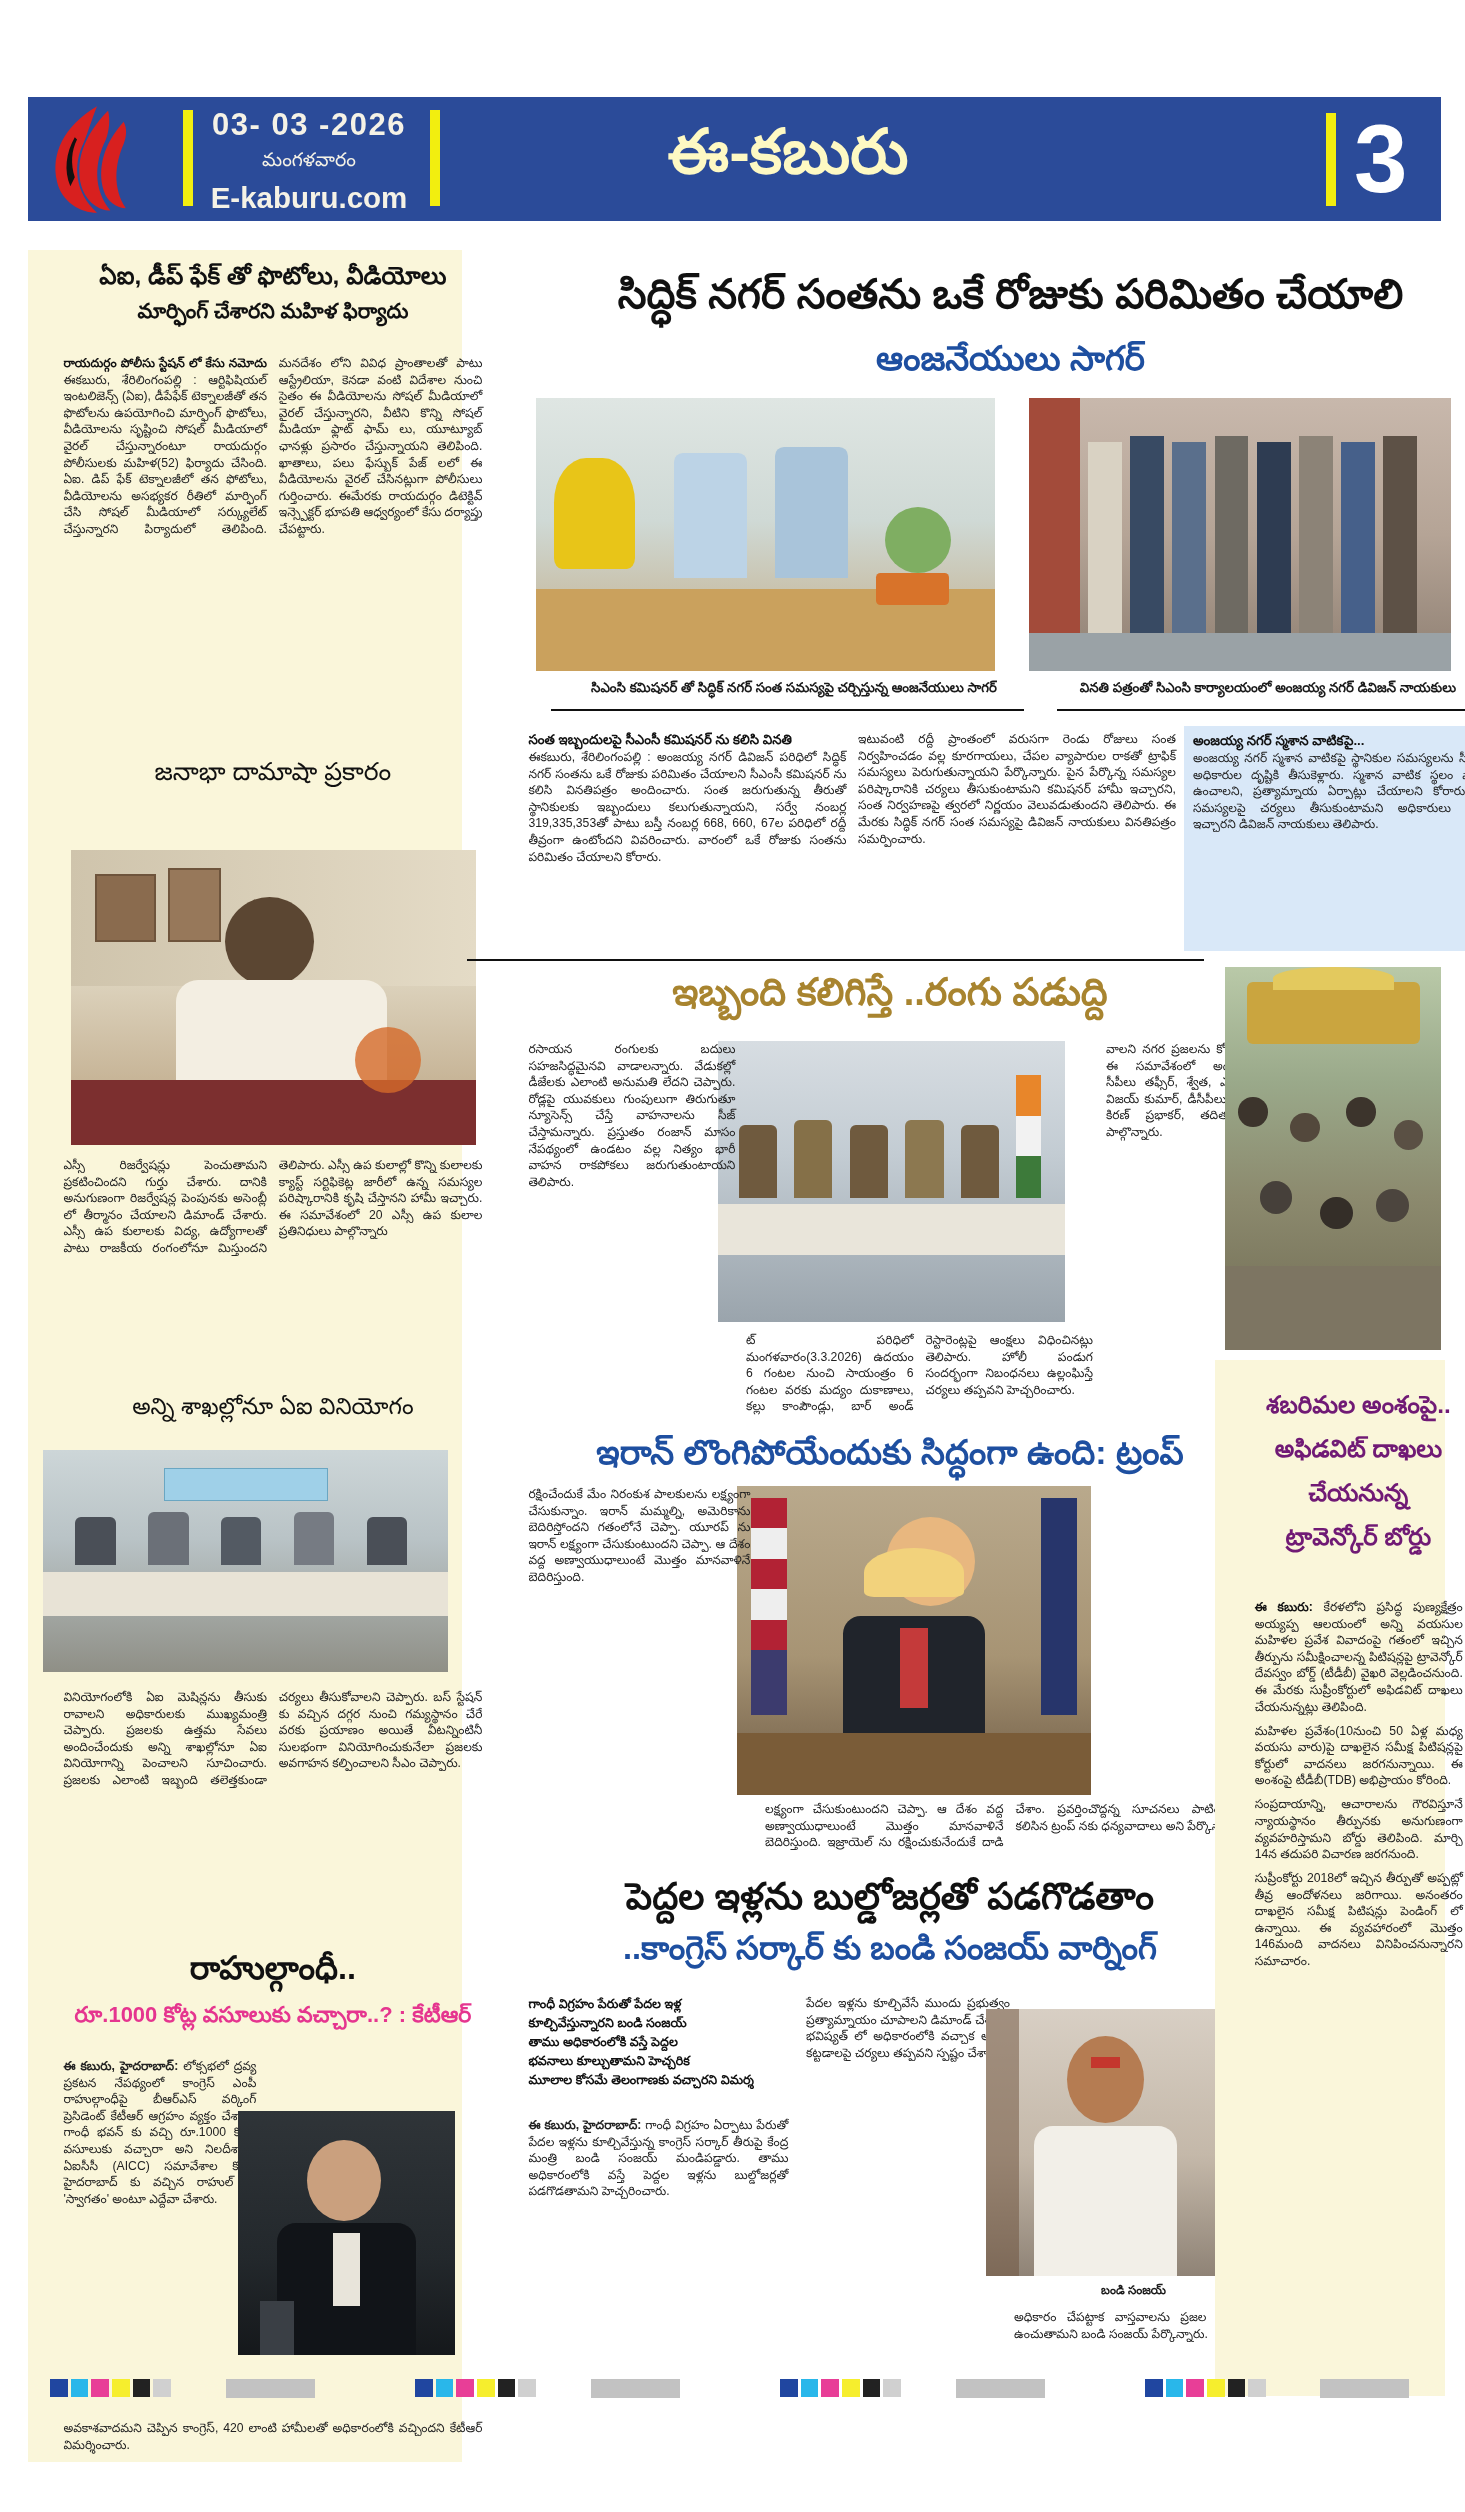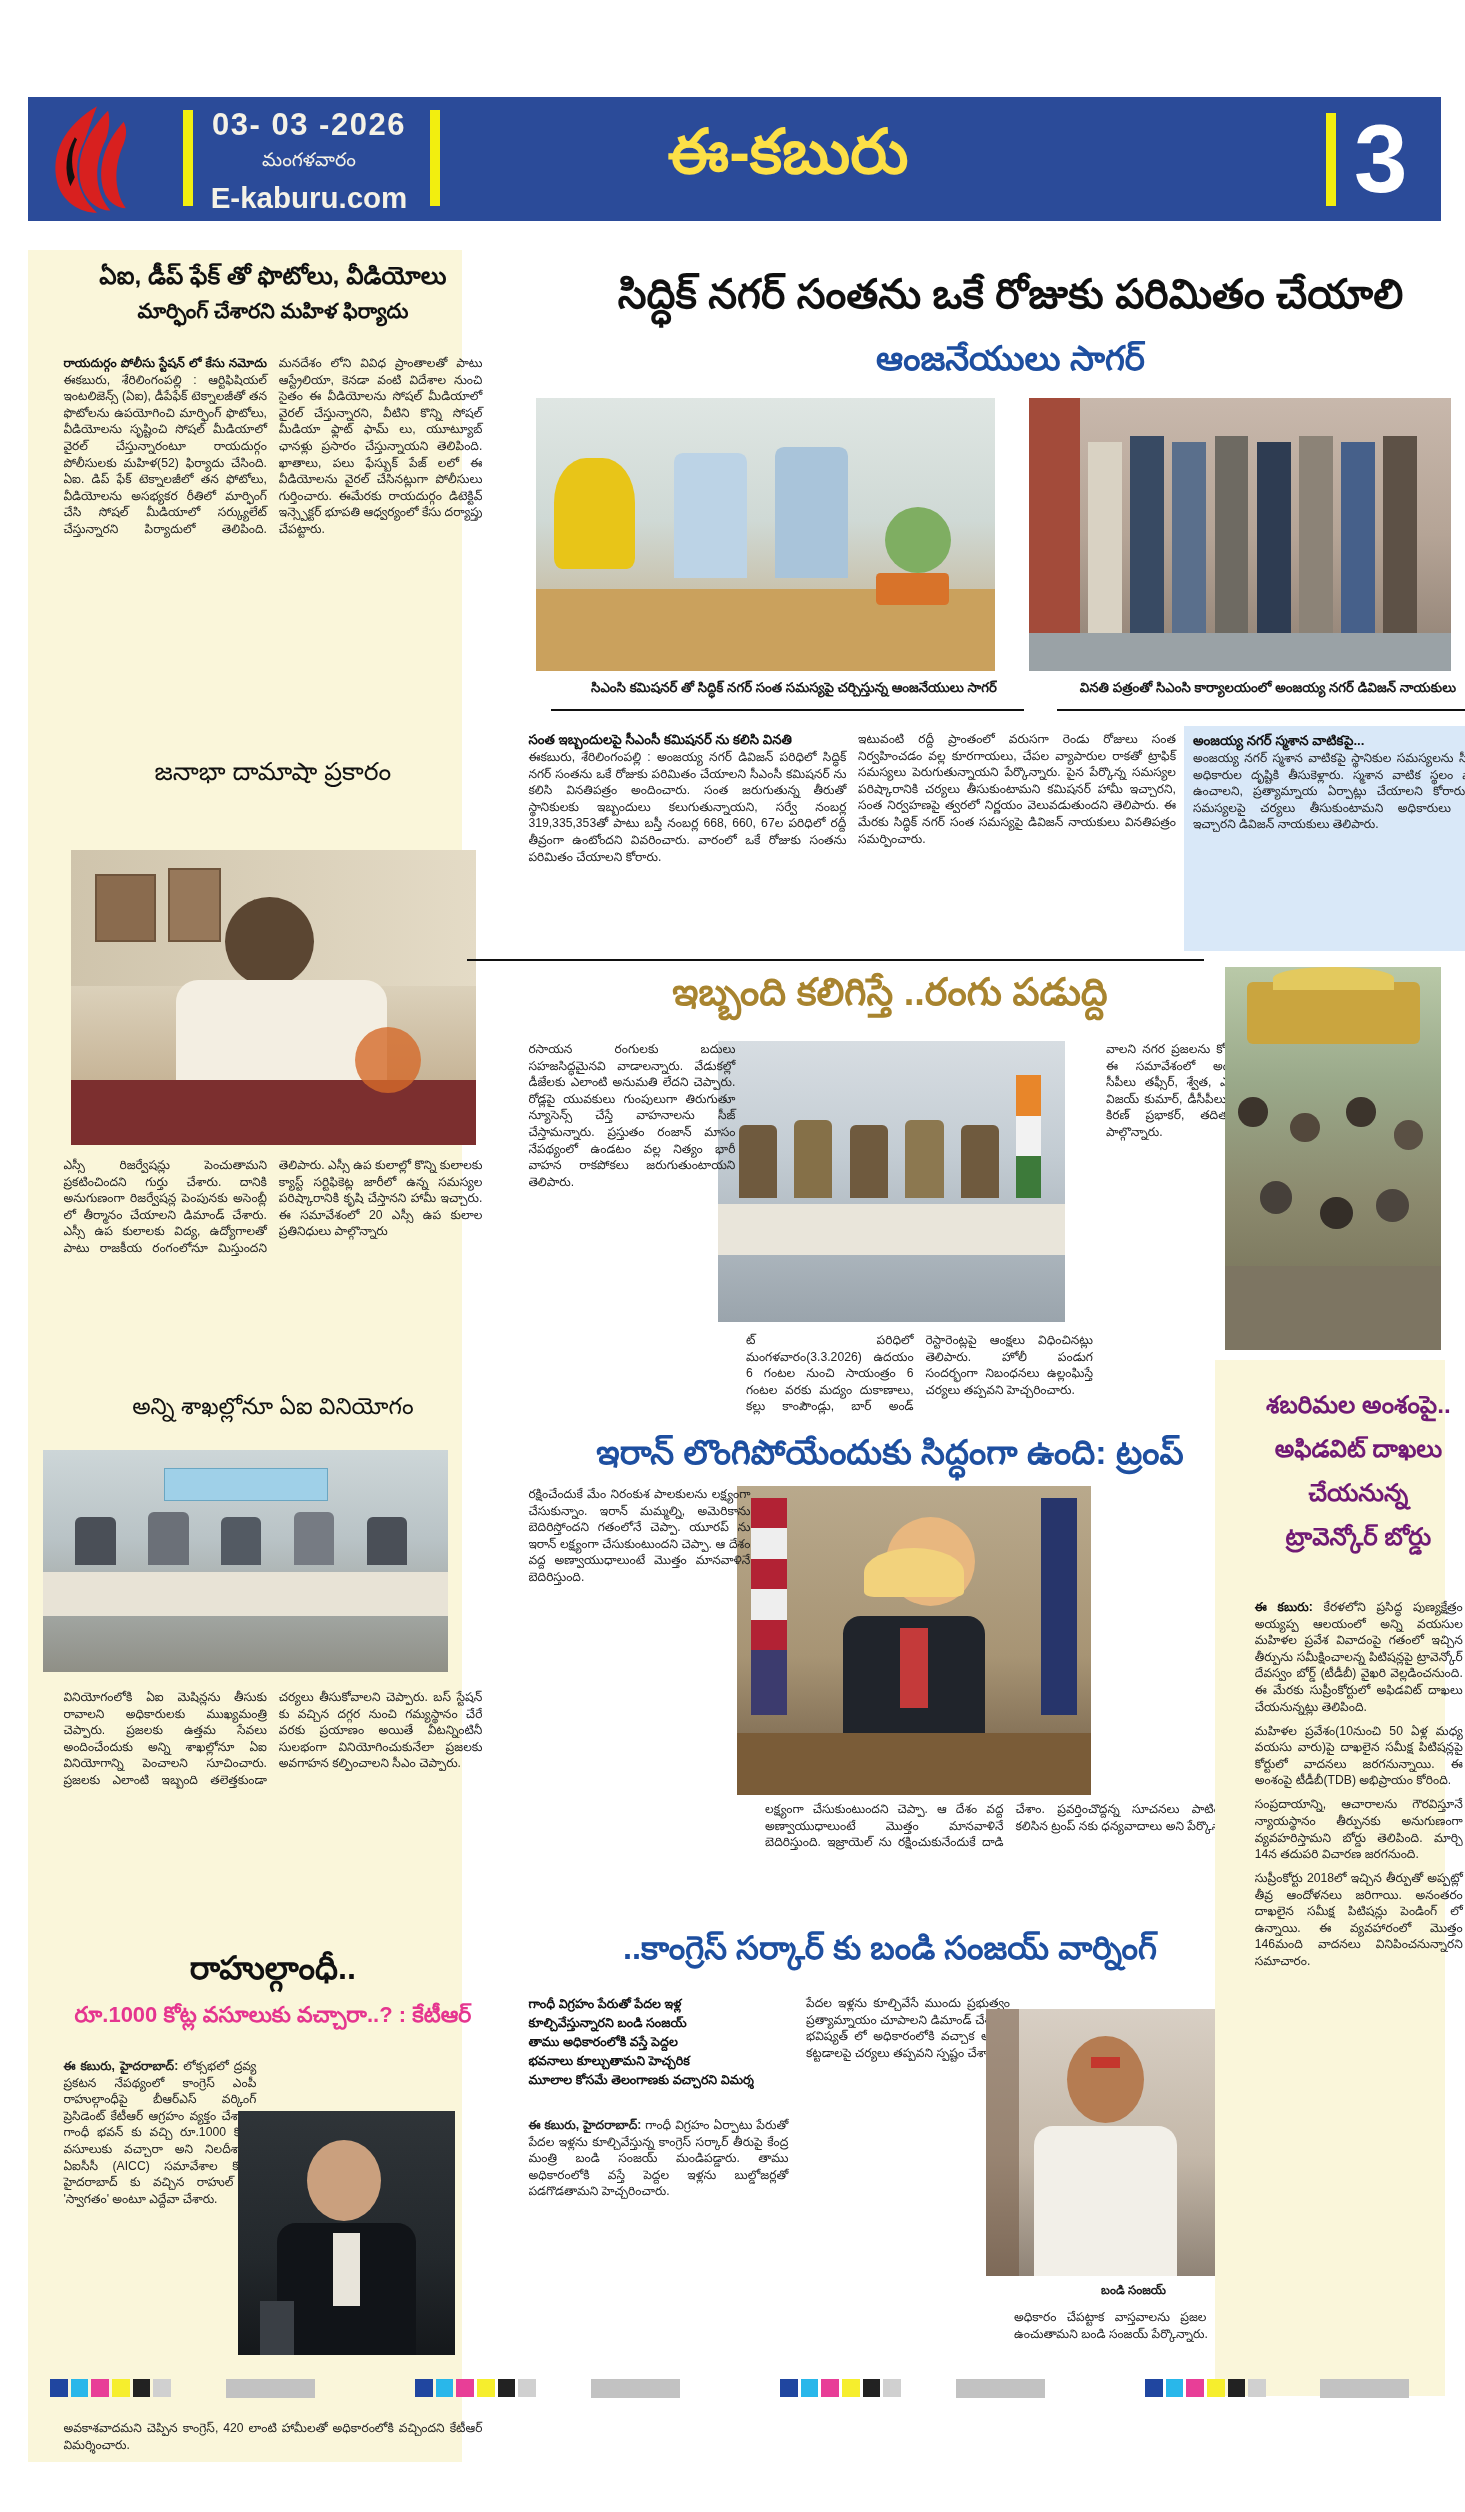--- a/index.html
+++ b/index.html
@@ -8,21 +8,21 @@
   .abs{position:absolute;margin-left:28px;}
 
   
   .header{position:absolute;left:28px;top:97px;width:1413px;height:124px;background:#2b4b99;}
   .ybar{position:absolute;background:#f2ee0f;width:9.6px;}
   .logo{position:absolute;left:10.3px;top:7.4px;width:118px;height:111px;}
   .dateblock{position:absolute;left:170px;top:10.3px;width:222px;height:103px;color:#f5f2e6;text-align:center;}
   .dateblock .d1{font-size:31px;font-weight:bold;letter-spacing:1.5px;}
   .dateblock .d2{font-size:19px;margin-top:5.9px;}
   .dateblock .d3{font-size:29.5px;font-weight:bold;margin-top:5.9px;}
-  .masthead{position:absolute;left:583px;top:19px;width:354px;text-align:center;color:#fde047;font-size:62px;font-weight:bold;}
+  .masthead{position:absolute;left:583px;top:19px;width:354px;text-align:center;color:#fef9c3;font-size:62px;font-weight:bold;}
   .pagenum{position:absolute;left:1326px;top:5.9px;color:#ffffff;font-size:96px;font-weight:bold;line-height:111px;}
 
   
   .body-txt{font-size:12.2px;line-height:1.36;color:#222;text-align:justify;}
   .cols2{column-count:2;column-gap:11.8px;}
   .lead-bold{font-weight:bold;color:#111;}
   .dateline{font-weight:bold;}
   .caption{font-size:13.3px;font-weight:bold;color:#1a1a1a;text-align:center;}
 
   
@@ -213,20 +213,21 @@
       </div>
     </div>
     <div class="abs body-txt" style="left:7.4px;top:53px;width:222px;height:377px;">రక్షించేందుకే మేం నిరంకుశ పాలకులను లక్ష్యంగా చేసుకున్నాం. ఇరాన్ మమ్మల్ని, అమెరికాను బెదిరిస్తోందని గతంలోనే చెప్పా. యూరప్ ను ఇరాన్ లక్ష్యంగా చేసుకుంటుందని చెప్పా. ఆ దేశం వద్ద అణ్వాయుధాలుంటే మొత్తం మానవాళినే బెదిరిస్తుంది.</div>
     <div class="abs body-txt cols2" style="left:244px;top:368px;width:489px;height:64px;">
       <span>లక్ష్యంగా చేసుకుంటుందని చెప్పా. ఆ దేశం వద్ద అణ్వాయుధాలుంటే మొత్తం మానవాళినే బెదిరిస్తుంది. ఇజ్రాయెల్ ను రక్షించుకునేందుకే దాడి</span>
       <span>చేశాం. ప్రవర్తించొద్దన్న సూచనలు పాటించాలని, కలిసిన ట్రంప్ నకు ధన్యవాదాలు అని పేర్కొన్నారు.</span>
     </div>
   </div>
 
   <div class="abs" style="left:465px;top:1872px;width:738px;height:528px;">
+    <div class="abs hl-center" style="left:0;top:4.4px;width:738px;font-size:37px;">పెద్దల ఇళ్లను బుల్డోజర్లతో పడగొడతాం</div>
     <div class="abs hl-center hl-blue" style="left:0;top:58px;width:738px;font-size:32.5px;font-weight:bold;">..కాంగ్రెస్ సర్కార్ కు బండి సంజయ్ వార్నింగ్</div>
 
     <div class="abs" style="left:7.4px;top:123px;width:260px;font-size:12.6px;font-weight:bold;line-height:1.5;color:#111;">
       <div>గాంధీ విగ్రహం పేరుతో పేదల ఇళ్ల</div>
       <div>కూల్చివేస్తున్నారని బండి సంజయ్</div>
       <div>తాము అధికారంలోకి వస్తే పెద్దల</div>
       <div>భవనాలు కూల్చుతామని హెచ్చరిక</div>
       <div>మూలాల కోసమే తెలంగాణకు వచ్చారని విమర్శ</div>
     </div>
     <div class="abs body-txt" style="left:7.4px;top:245px;width:260px;height:275px;">

